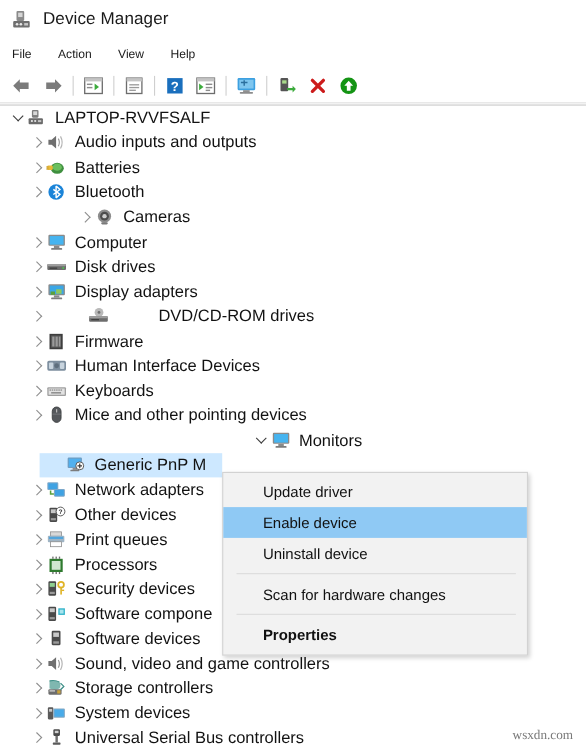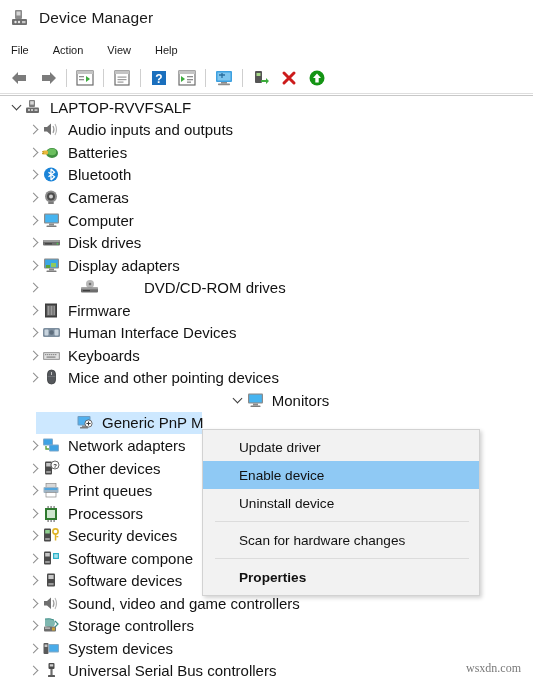--- a/index.html
+++ b/index.html
@@ -349,21 +349,21 @@
       <div class="tree-row" style="padding-left: 26px;">
         <span class="twisty">
           <span class="chev right"></span>
         </span>
         <span class="node-icon"><svg width="19" height="17" viewBox="0 0 19 17">
             <circle cx="9" cy="8.5" r="7" fill="#1b84d8"></circle>
             <path d="M9 3 L12.5 6.3 L6.5 10.8 M9 14 L12.5 10.7 L6.5 6.2 M9 3 L9 14" stroke="#ffffff" stroke-width="1.3" fill="none"></path>
           </svg></span>
         <span class="node-label">Bluetooth</span>
       </div>
-      <div class="tree-row" style="padding-left: 26px;">
+      <div class="tree-row" style="padding-left: 26px; margin-left: 44px;">
         <span class="twisty">
           <span class="chev right"></span>
         </span>
         <span class="node-icon"><svg width="19" height="17" viewBox="0 0 19 17">
             <circle cx="9" cy="7.5" r="6" fill="#8c8c8c"></circle>
             <circle cx="9" cy="7.5" r="4" fill="#4c4c4c"></circle>
             <circle cx="9" cy="7.5" r="2" fill="#cfcfcf"></circle>
             <rect x="6" y="13" width="6" height="2" rx="1" fill="#7a7a7a"></rect>
           </svg></span>
         <span class="node-label">Cameras</span>
@@ -478,21 +478,21 @@
           <span class="chev down dark"></span>
         </span>
         <span class="node-icon"><svg width="19" height="17" viewBox="0 0 19 17">
             <rect x="2" y="1.5" width="15" height="10" rx="1" fill="#8a8a8a"></rect>
             <rect x="3.2" y="2.6" width="12.6" height="7.8" fill="#46b4f0"></rect>
             <rect x="7" y="11.5" width="5" height="2" fill="#8a8a8a"></rect>
             <rect x="4.5" y="13.5" width="10" height="1.6" rx=".6" fill="#7c7c7c"></rect>
           </svg></span>
         <span class="node-label">Monitors</span>
       </div>
-      <div class="tree-row selected" style="padding-left: 60px;">
+      <div class="tree-row selected" style="padding-left: 44px;">
         <div class="hl" style="left: 36px; width: 166px;"></div>
         <span class="twisty"></span>
         <span class="node-icon"><svg width="19" height="17" viewBox="0 0 19 17">
             <rect x="1.5" y="2" width="13" height="9.5" rx="1" fill="#6f9cc2"></rect>
             <rect x="2.6" y="3" width="10.8" height="7.5" fill="#51b0ee"></rect>
             <rect x="6" y="11.5" width="4" height="1.6" fill="#8a8a8a"></rect>
             <rect x="4" y="13.1" width="8" height="1.4" rx=".5" fill="#7c7c7c"></rect>
             <circle cx="12.5" cy="9.5" r="3.6" fill="#ffffff" stroke="#5a5a5a" stroke-width=".9"></circle>
             <path d="M12.5 7.4 L12.5 11.6 M10.4 9.5 L14.6 9.5" stroke="#3a3a3a" stroke-width="1.1"></path>
           </svg></span>

